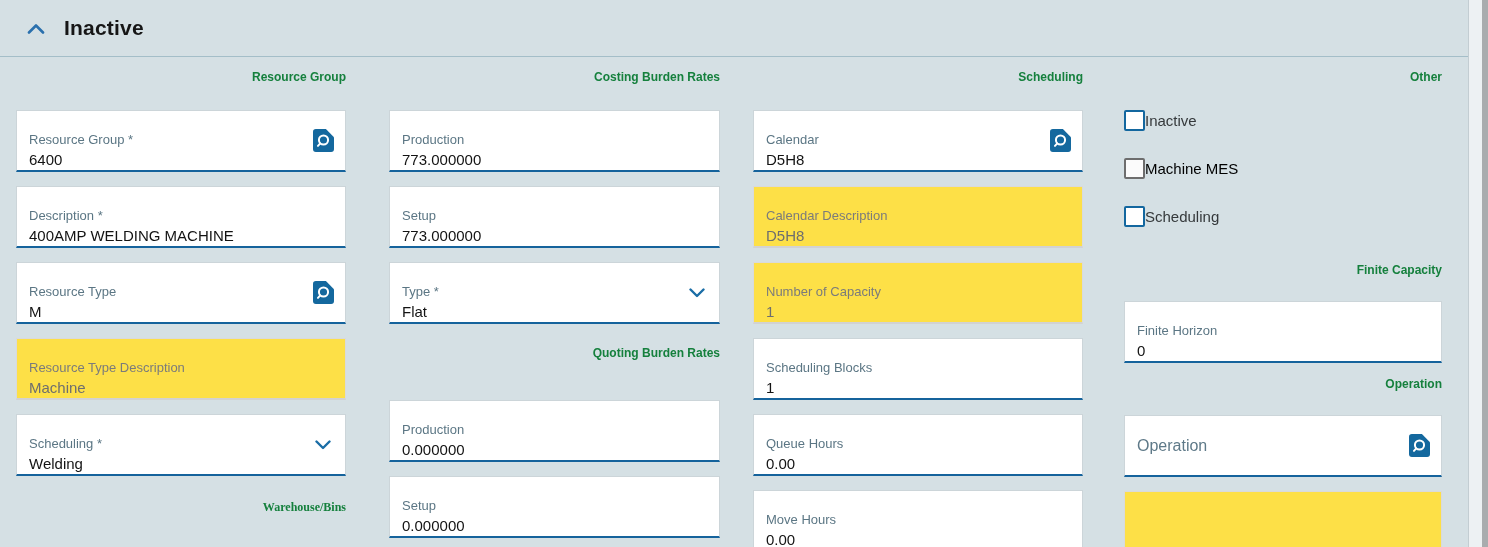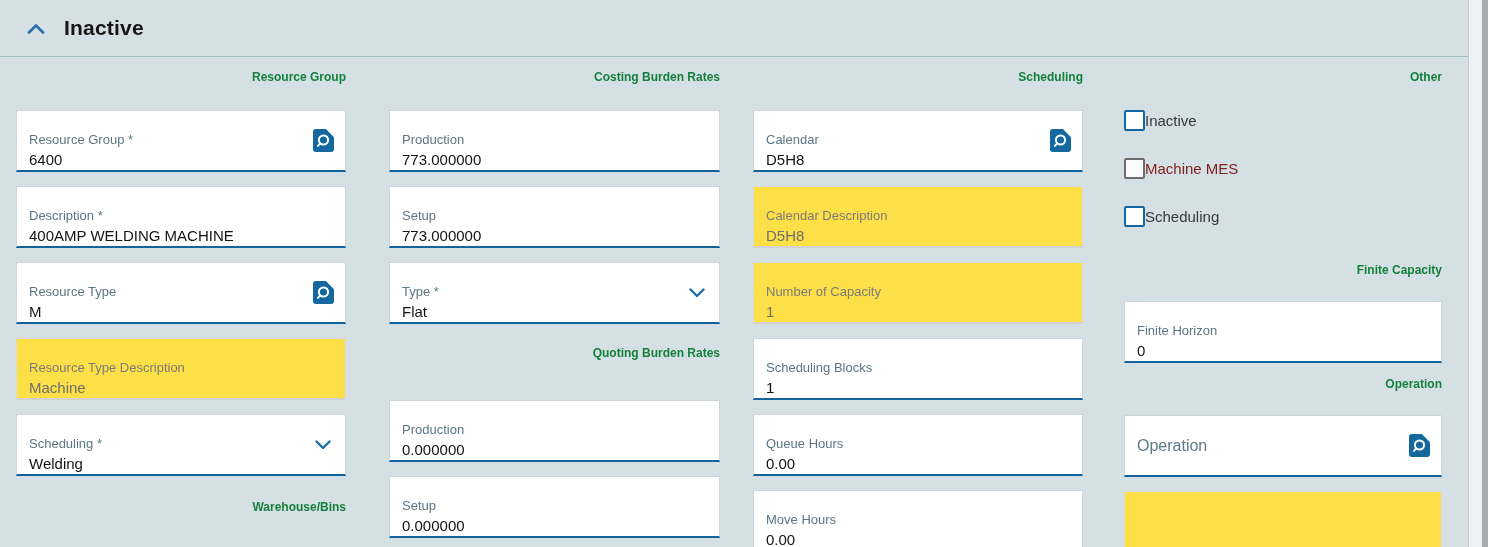--- a/index.html
+++ b/index.html
@@ -36,21 +36,21 @@
   .col-4 { left: 1124px; width: 318px; }
 
   .group-header {
     font-size: 12px; font-weight: bold; color: #15803d;
     margin: 12px 0 26px 0;
     text-align: right;
   }
   .group-header.mid  { margin: 22px 0 40px 0; }
   .group-header.mid2 { margin: 36px 0 24px 0; }
   .group-header.op   { margin: 6px 0 24px 0; }
-  .group-header.tail { margin: 24px 0 0 0; }
+  .group-header.tail { margin: 24px 0 0 0; font-family: Liberation Serif, serif; }
 
   
   .field {
     position: relative;
     background: #ffffff;
     border: 1px solid #ccd5d9;
     border-bottom: 2px solid #15639c;
     height: 62px;
     padding: 9px 40px 0 12px;
     margin-bottom: 14px;
@@ -91,21 +91,21 @@
   .cb-row {
     display: flex; align-items: center; margin-bottom: 27px; cursor: pointer;
   }
   .cb-box {
     width: 21px; height: 21px; background: #ffffff;
     border: 2px solid #13679f; border-radius: 2px; flex: 0 0 auto;
   }
   .cb-row.disabled { cursor: default; }
   .cb-row.disabled .cb-box { border-color: #6d6d6d; background: #fbfbfb; }
   .cb-label { font-size: 15px; color: #35393b; }
-  .cb-row.disabled .cb-label { color: #7f1d1d; }
+  .cb-row.disabled .cb-label { color: #000000; }
 
   
   .scroll-rail {
     position: absolute; top: 0; right: 0; width: 20px; height: 547px;
     background: #edf1f3; border-left: 1px solid #c3cdd2;
   }
   .scroll-thumb {
     position: absolute; top: 0; right: 0; width: 6px; height: 547px;
     background: #a9acae; cursor: pointer;
   }

